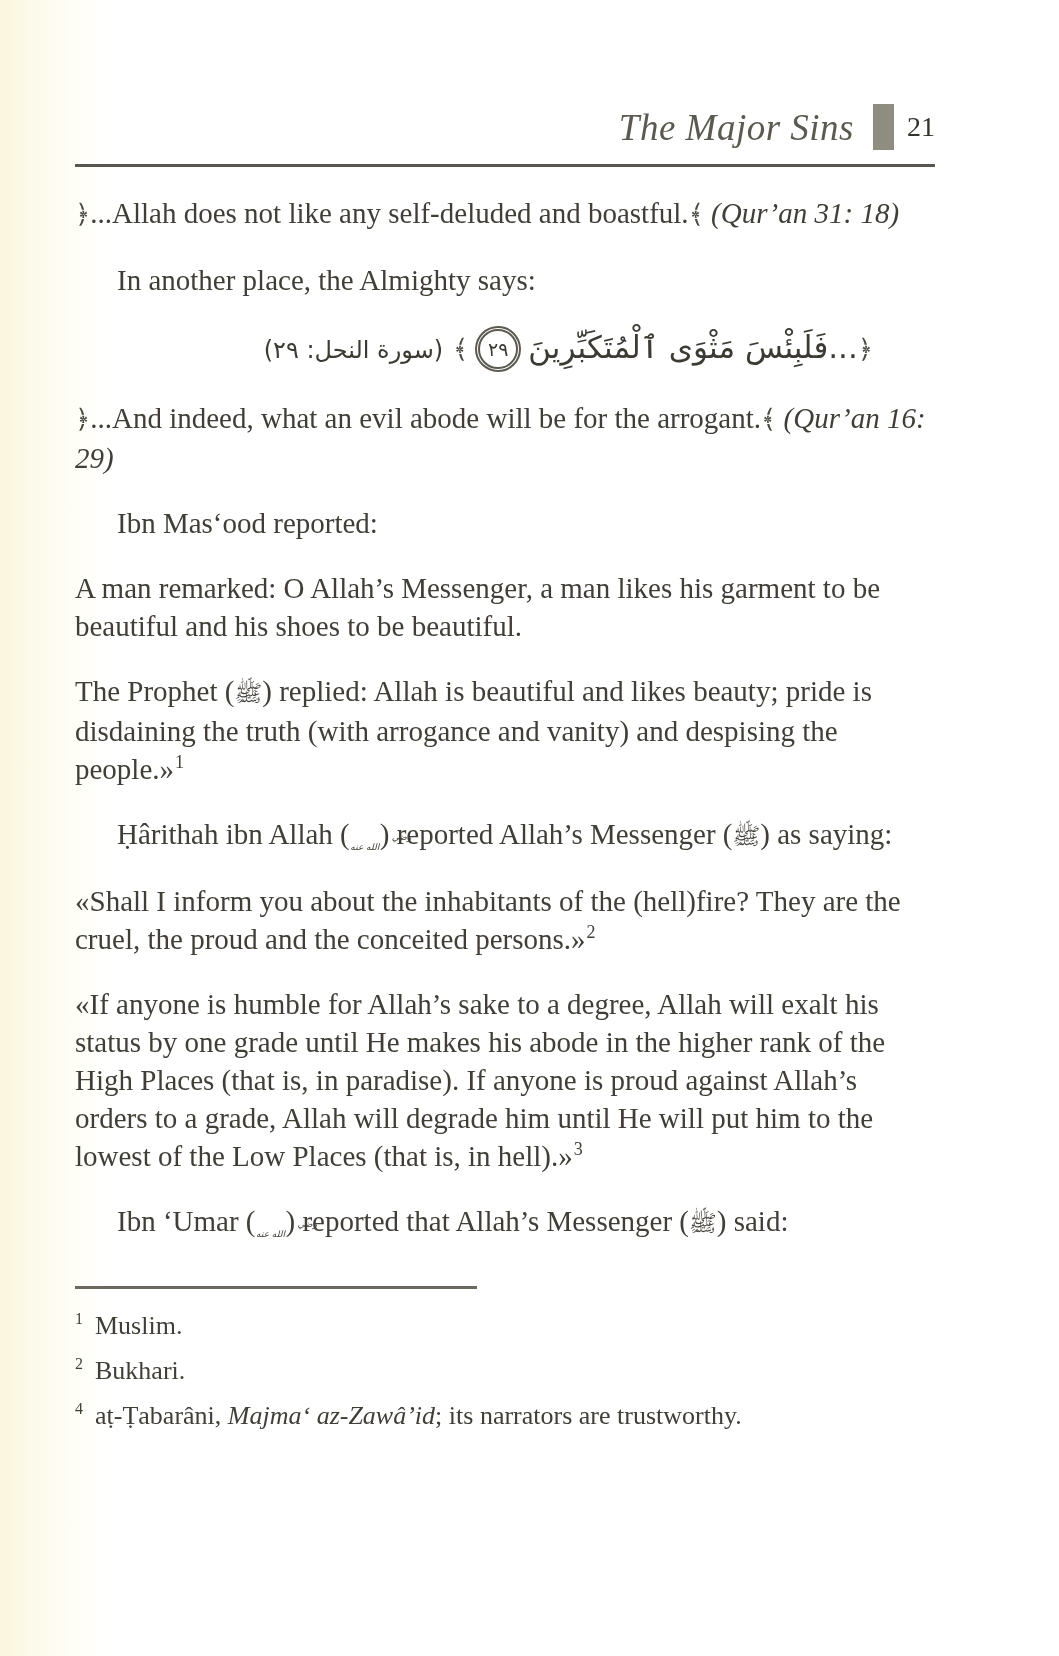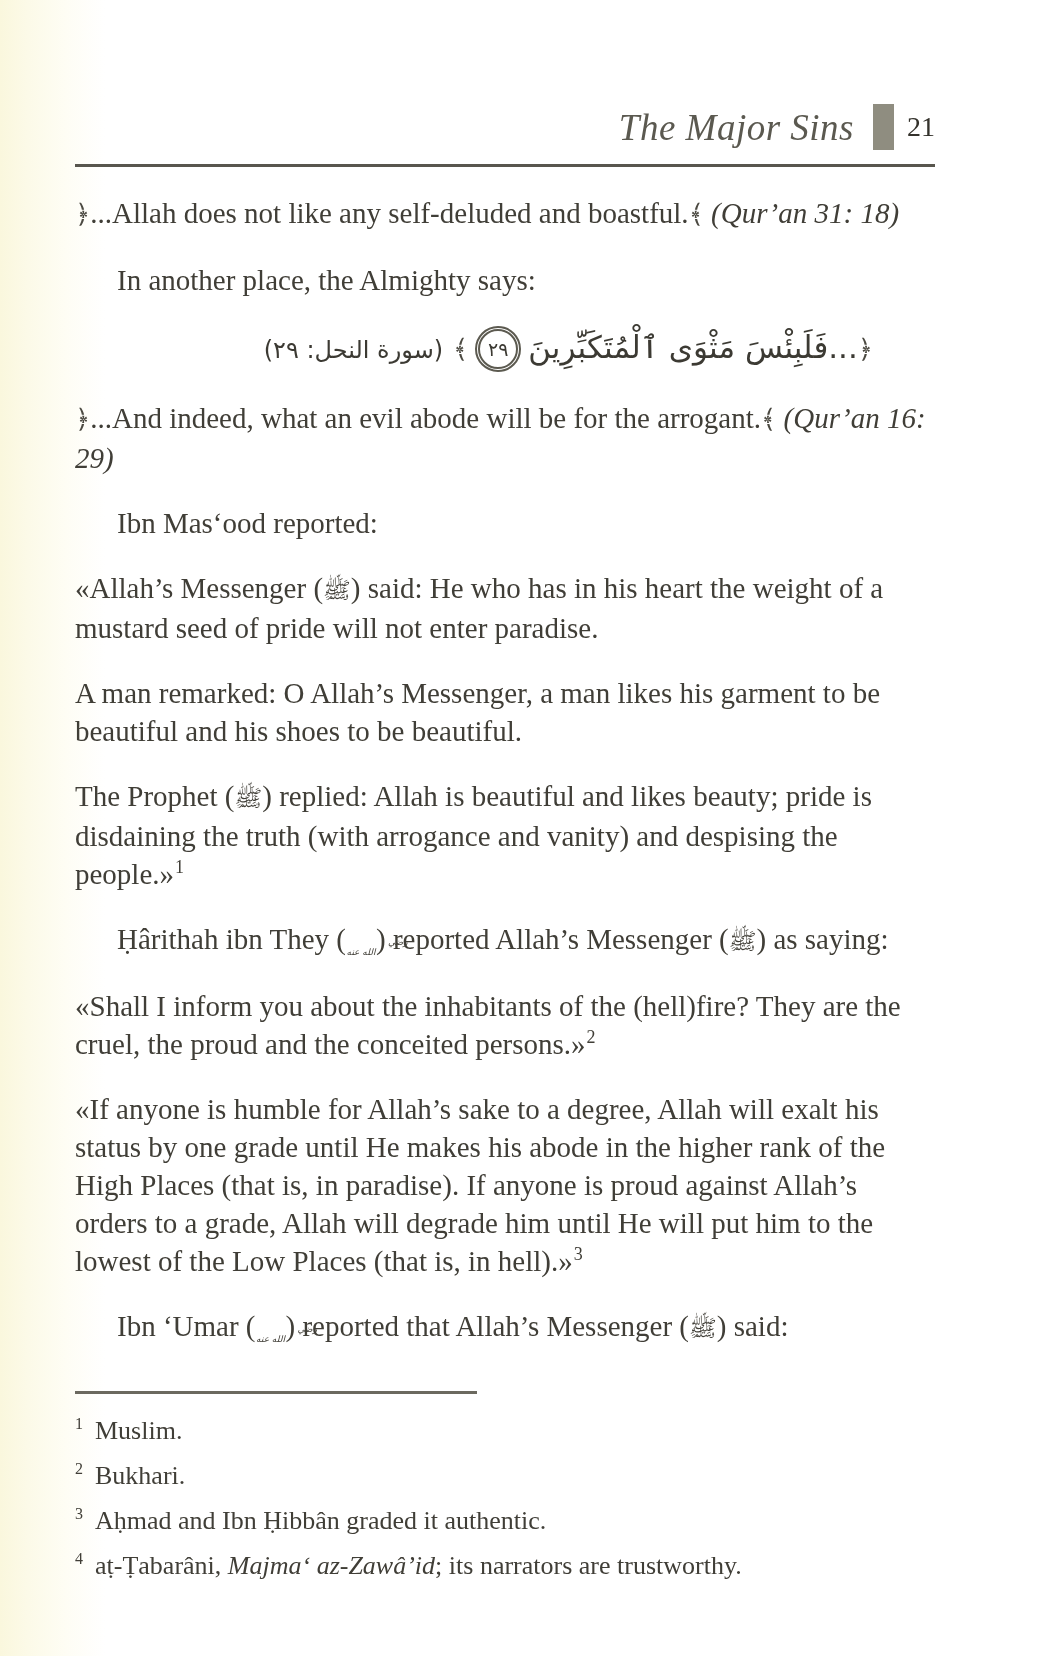--- a/index.html
+++ b/index.html
@@ -75,40 +75,38 @@
     <p><span class="orn">﴿</span><span>...Allah does not like any self-deluded and boastful.</span><span class="orn">﴾</span> <span class="qref">(Qur’an 31: 18)</span></p>
 
     <p class="indent">In another place, the Almighty says:</p>
 
     <div class="arabic"><span class="orn">﴿</span><span>...فَلَبِئْسَ مَثْوَى ٱلْمُتَكَبِّرِينَ</span><span class="ayah-medallion">٢٩</span><span class="orn">﴾</span> <span class="src">(سورة النحل: ٢٩)</span></div>
 
     <p><span class="orn">﴿</span><span>...And indeed, what an evil abode will be for the arrogant.</span><span class="orn">﴾</span> <span class="qref">(Qur’an 16: 29)</span></p>
 
     <p class="indent">Ibn Mas‘ood reported:</p>
 
-    <p><span>«Allah’s Messenger (</span><span class="saw">ﷺ</span><span>) said: He who has in his heart the weight of a mustard seed of pride will not enter paradise.</span></p>
 
     <p>A man remarked: O Allah’s Messenger, a man likes his garment to be beautiful and his shoes to be beautiful.</p>
 
     <p><span>The Prophet (</span><span class="saw">ﷺ</span><span>) replied: Allah is beautiful and likes beauty; pride is disdaining the truth (with arrogance and vanity) and despising the people.»</span><sup class="fn">1</sup></p>
 
-    <p class="indent"><span>Ḥârithah ibn They (</span><span class="ra">رضي الله عنه</span><span>) reported Allah’s Messenger (</span><span class="saw">ﷺ</span><span>) as saying:</span></p>
+    <p class="indent"><span>Ḥârithah ibn Allah (</span><span class="ra">رضي الله عنه</span><span>) reported Allah’s Messenger (</span><span class="saw">ﷺ</span><span>) as saying:</span></p>
 
     <p><span>«Shall I inform you about the inhabitants of the (hell)fire? They are the cruel, the proud and the conceited persons.»</span><sup class="fn">2</sup></p>
 
 
     <p><span>«If anyone is humble for Allah’s sake to a degree, Allah will exalt his status by one grade until He makes his abode in the higher rank of the High Places (that is, in paradise). If anyone is proud against Allah’s orders to a grade, Allah will degrade him until He will put him to the lowest of the Low Places (that is, in hell).»</span><sup class="fn">3</sup></p>
 
     <p class="indent"><span>Ibn ‘Umar (</span><span class="ra">رضي الله عنه</span><span>) reported that Allah’s Messenger (</span><span class="saw">ﷺ</span><span>) said:</span></p>
 
 
   </div>
 
   <div class="rule-foot"></div>
 
   <div class="footnotes">
     <span class="footnote"><sup>1</sup><span>Muslim.</span><span class="fit"></span><span></span></span>
     <span class="footnote"><sup>2</sup><span>Bukhari.</span><span class="fit"></span><span></span></span>
-    <span class="footnote"><sup>3</sup><span>Aḥmad and Ibn Ḥibbân graded it authentic.</span><span class="fit"></span><span></span></span>
     <span class="footnote"><sup>4</sup><span>aṭ-Ṭabarâni, </span><span class="fit">Majma‘ az-Zawâ’id</span><span>; its narrators are trustworthy.</span></span>
   </div>
 
 </div>
 
 </body></html>

